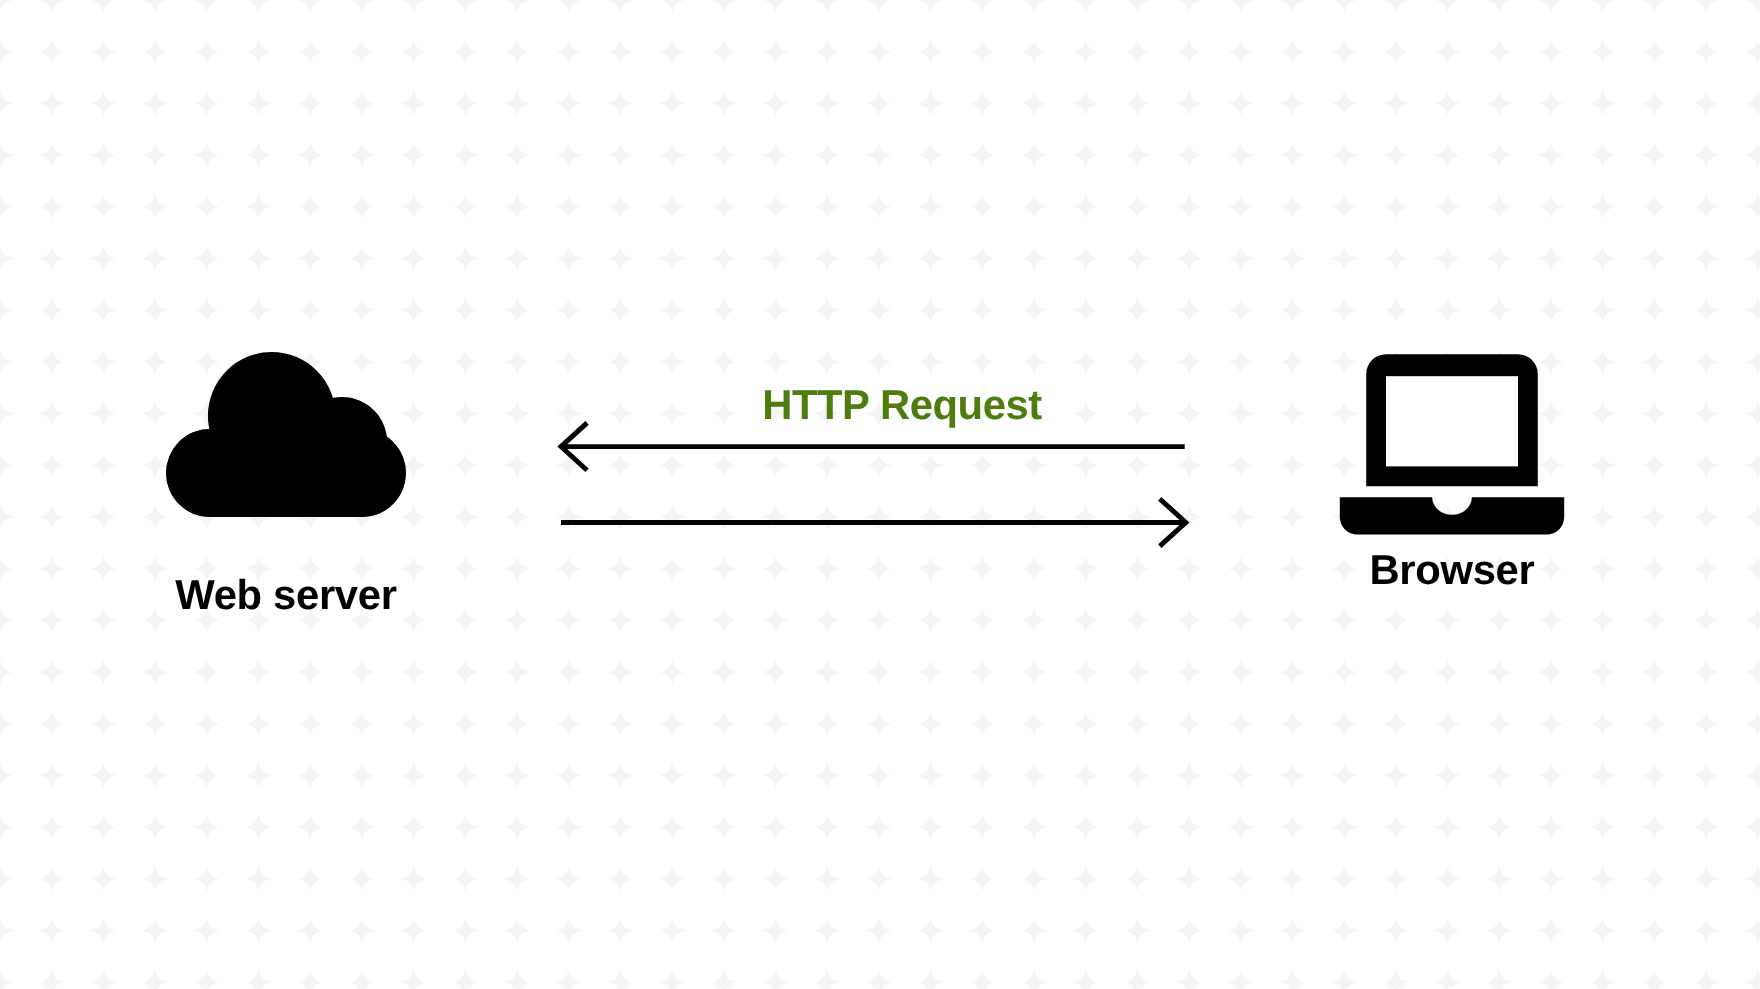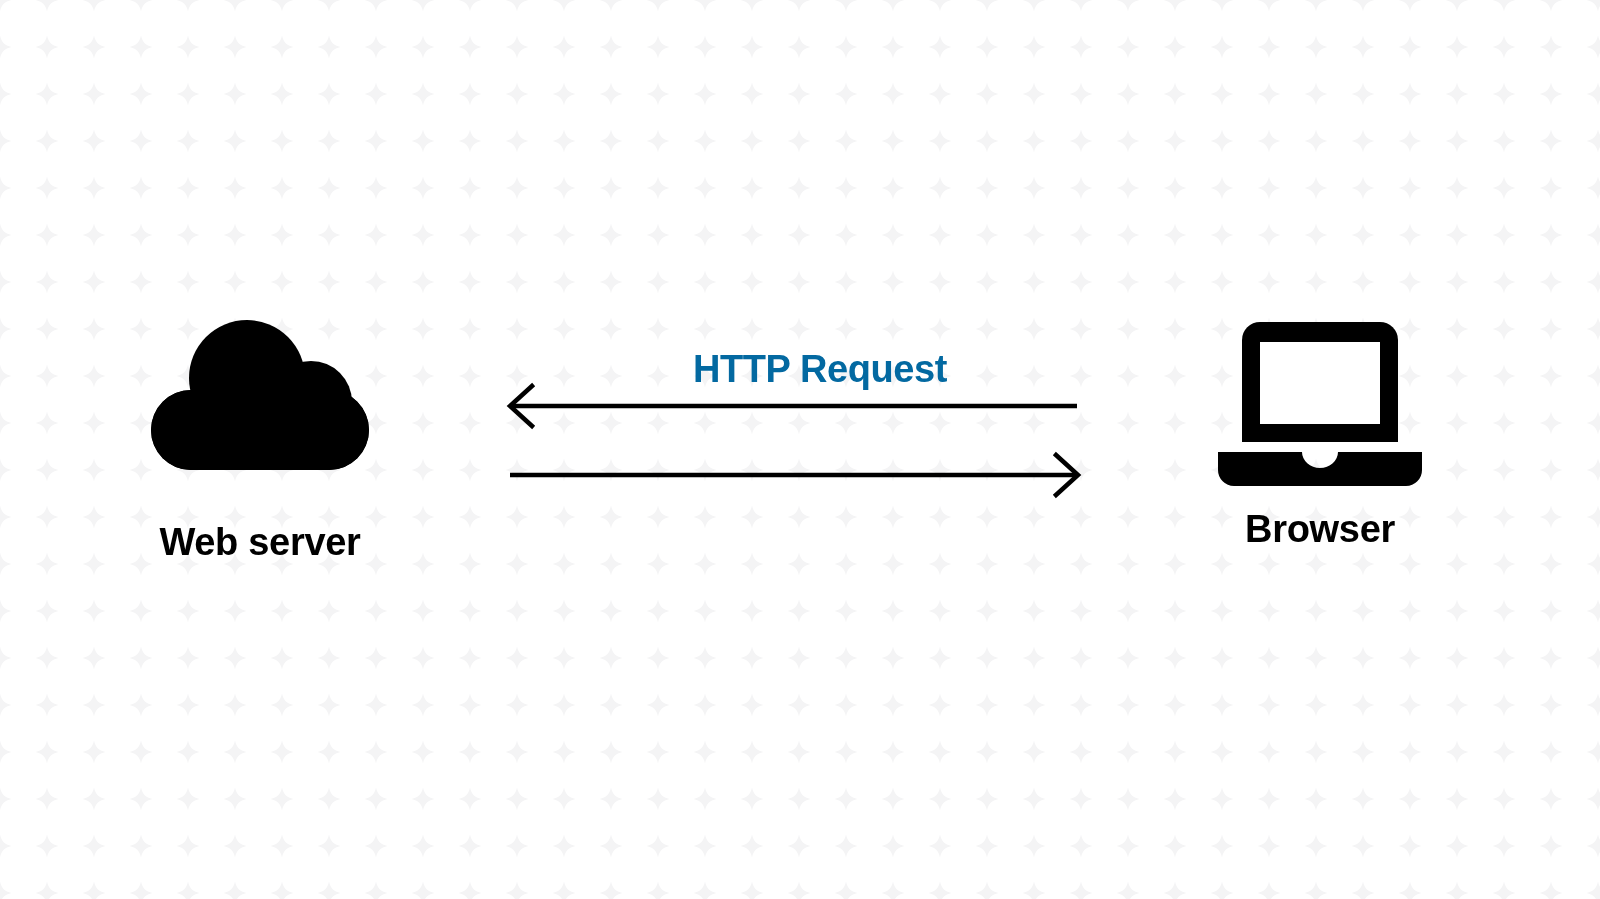--- a/index.html
+++ b/index.html
@@ -68,21 +68,21 @@
     margin-top: 51px;
   }
 
   
   #node-browser {
     left: 1165px;
     top: 320px;
     width: 310px;
   }
   #node-browser .node-label {
-    margin-top: 22px;
+    margin-top: 12px;
   }
 
   
   #flow-area {
     position: absolute;
     left: 470px;
     top: 330px;
     width: 640px;
     height: 220px;
     z-index: 2;
@@ -90,21 +90,21 @@
 
   .flow-svg {
     position: absolute;
     left: 0;
     top: 0;
     display: block;
   }
 
   .flow-label {
     position: absolute;
-    color: #0369a1;
+    color: #4d7c0f;
     font-family: "Liberation Sans", sans-serif;
     font-weight: 700;
     font-size: 38px;
     letter-spacing: -0.4px;
     line-height: 1;
     white-space: nowrap;
     text-align: center;
     width: 640px;
     left: 30px;
   }

